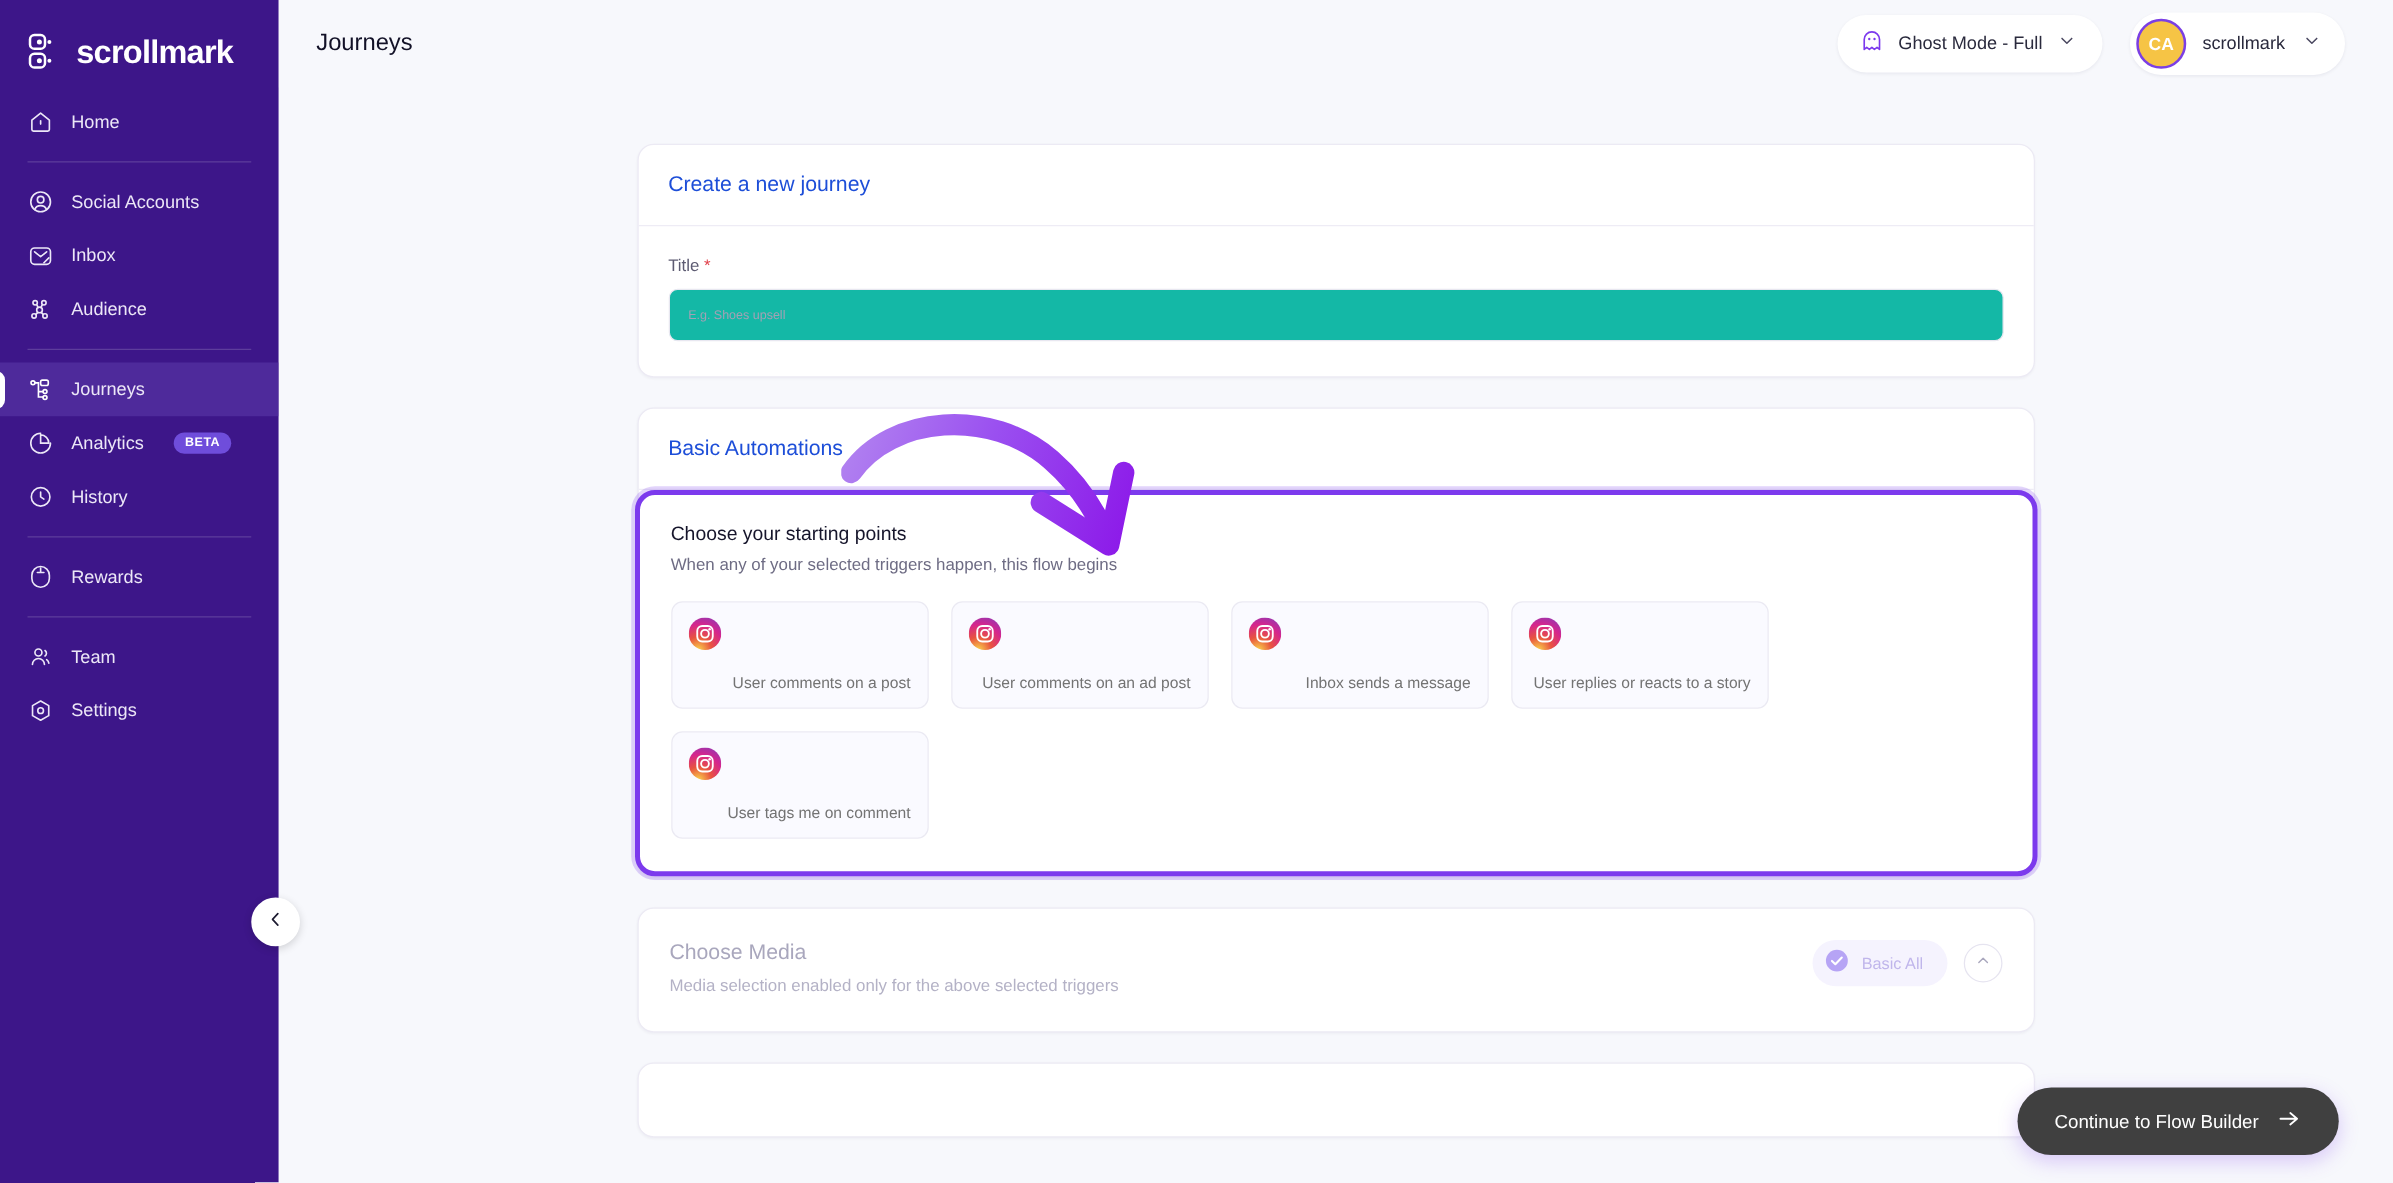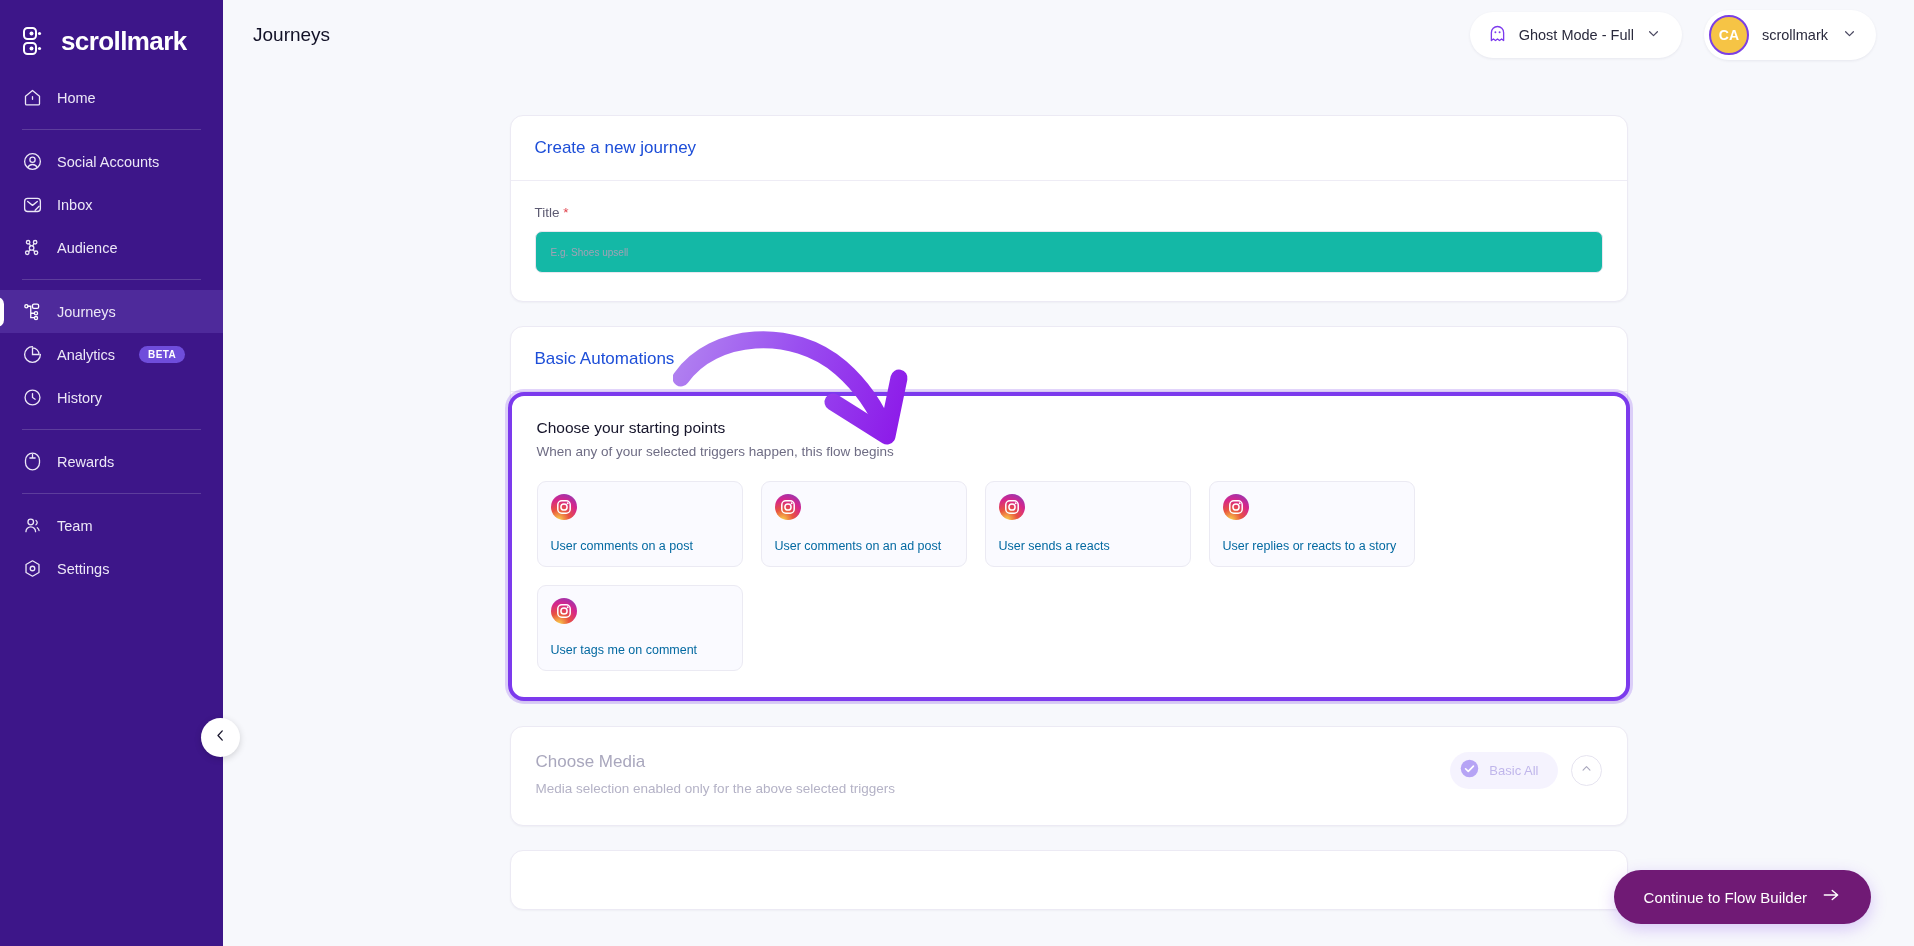--- a/index.html
+++ b/index.html
@@ -120,21 +120,21 @@
   .sec-title { font-size: 15.5px; color: #16152b; font-weight: 400; }
   .sec-sub { font-size: 13.5px; color: #6e6c84; margin-top: 7px; }
   .trigger-grid { display: flex; flex-wrap: wrap; gap: 18px; margin-top: 22px; }
   .trigger-card {
     width: 206px; height: 86px; border-radius: 9px;
     border: 1px solid #ebeaf3; background: #fafaff;
     padding: 12px 13px; cursor: pointer;
     display: flex; flex-direction: column; justify-content: space-between;
   }
   .ig-icon { width: 26px; height: 26px; display: block; }
-  .trigger-label { font-size: 12.5px; color: #0369a1; line-height: 1.2; }
+  .trigger-label { font-size: 12.5px; color: #737373; line-height: 1.2; text-align: right; }
 
   .media-card { padding: 25px 25px 28px 25px; position: relative; min-height: 100px; }
   .media-head { display: flex; align-items: flex-start; justify-content: space-between; }
   .media-title { font-size: 17px; color: #a9a7bd; font-weight: 500; }
   .media-sub { font-size: 13.5px; color: #b4b2c6; margin-top: 9px; }
   .media-actions { display: flex; align-items: center; gap: 13px; }
   .select-all {
     display: flex; align-items: center; gap: 9px;
     background: #f0ecfe; border-radius: 24px;
     height: 37px; padding: 0 19px 0 9px; cursor: pointer; opacity: .62;
@@ -142,21 +142,21 @@
   .sa-lbl { font-size: 13px; color: #9a8ae0; }
   .chev-circle {
     width: 31px; height: 31px; border-radius: 50%;
     border: 1px solid #e6e4f0; background: #ffffff;
     display: flex; align-items: center; justify-content: center; cursor: pointer;
   }
   .ghost-card { height: 60px; }
 
   .continue-btn {
     position: absolute; right: 43px; bottom: 22px;
-    height: 54px; border-radius: 28px; background: #701a75;
+    height: 54px; border-radius: 28px; background: #404040;
     display: flex; align-items: center; gap: 14px;
     padding: 0 30px; cursor: pointer; z-index: 30;
     box-shadow: 0 5px 16px rgba(124,58,237,.26);
   }
   .continue-btn .lbl { color: #ffffff; font-size: 15px; font-weight: 500; }
 
   .arrow-anno { position: absolute; left: 450px; top: 250px; pointer-events: none; z-index: 25; }
 </style>
 </head>
 <body>
@@ -404,21 +404,21 @@
 
               <div class="trigger-card">
                 <span class="ig-icon">
                   <svg viewBox="0 0 26 26" width="26" height="26">
                     <circle cx="13" cy="13" r="13" fill="url(#ig1)"></circle>
                     <rect x="6.8" y="6.8" width="12.4" height="12.4" rx="4" fill="none" stroke="#fff" stroke-width="1.5"></rect>
                     <circle cx="13" cy="13" r="3.1" fill="none" stroke="#fff" stroke-width="1.5"></circle>
                     <circle cx="16.7" cy="9.3" r="1" fill="#fff"></circle>
                   </svg>
                 </span>
-                <span class="trigger-label">User sends a reacts</span>
+                <span class="trigger-label">Inbox sends a message</span>
               </div>
 
               <div class="trigger-card">
                 <span class="ig-icon">
                   <svg viewBox="0 0 26 26" width="26" height="26">
                     <circle cx="13" cy="13" r="13" fill="url(#ig1)"></circle>
                     <rect x="6.8" y="6.8" width="12.4" height="12.4" rx="4" fill="none" stroke="#fff" stroke-width="1.5"></rect>
                     <circle cx="13" cy="13" r="3.1" fill="none" stroke="#fff" stroke-width="1.5"></circle>
                     <circle cx="16.7" cy="9.3" r="1" fill="#fff"></circle>
                   </svg>

